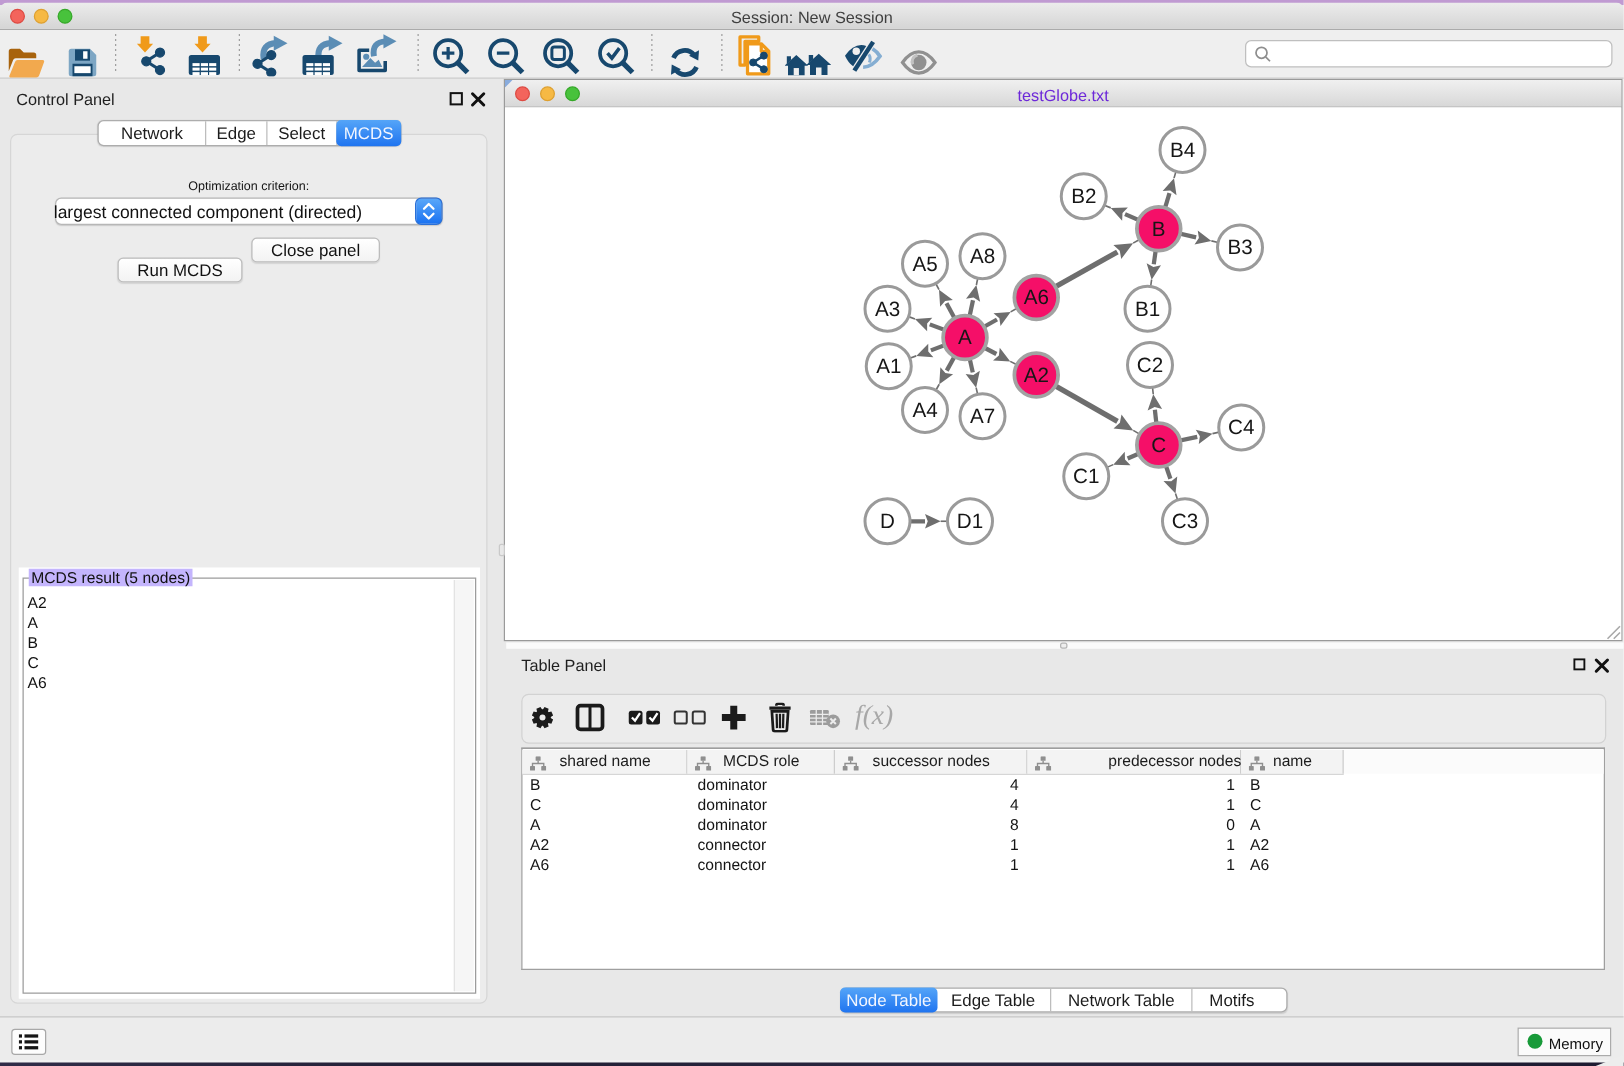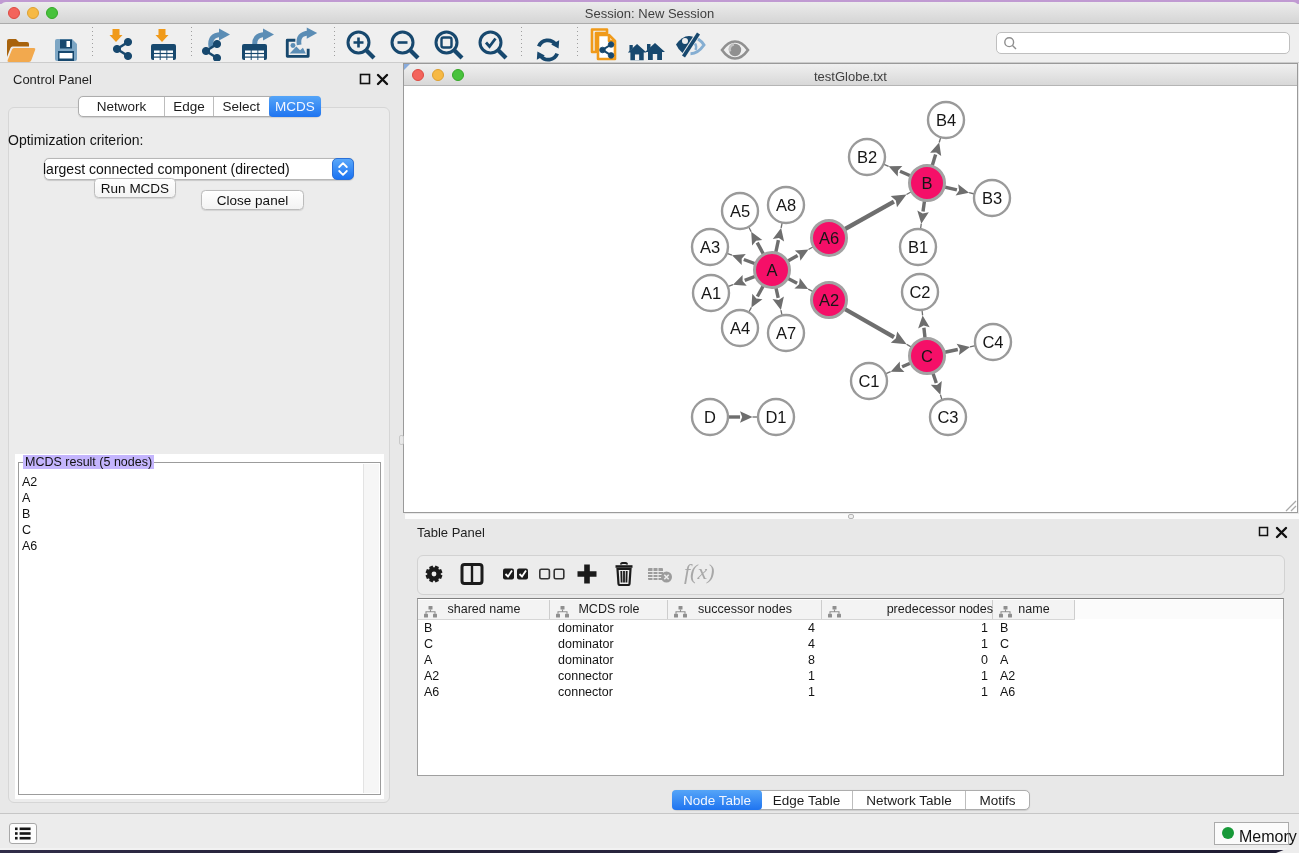--- a/index.html
+++ b/index.html
@@ -226,49 +226,49 @@
     </svg>
 
 <div class="abs" style="left:8px;top:107px;width:382px;height:696px;background:#ececec;border:1px solid #d6d6d6;border-radius:6px"></div>
 
 <div class="seg" style="left:78px;top:96px;width:243px">
   <div class="tab" style="width:94px">Network</div>
   <div class="tab" style="width:53px">Edge</div>
   <div class="tab" style="width:61px">Select</div>
   <div class="tab sel" style="width:57px">MCDS</div>
 </div>
-<div class="abs" style="left:8px;top:132px;width:382px;text-align:left;font-size:14px;color:#141414">Optimization criterion:</div>
+<div class="abs" style="left:8px;top:144px;width:382px;text-align:center;font-size:10px;color:#141414">Optimization criterion:</div>
 
 <div class="abs" style="left:44px;top:158px;width:310px;height:22px;background:#fff;border:1px solid #b7b7b7;border-radius:5px;box-shadow:0 0.5px 1px rgba(0,0,0,.15)"></div>
 <div class="abs" style="left:43px;top:161px;font-size:14px;color:#111">largest connected component (directed)</div>
 <div class="abs" style="left:332px;top:158px;width:22px;height:22px;background:linear-gradient(#59a7f9,#1a72f1);border-radius:5px;border:1px solid #2a70d8"></div>
 <svg class="abs" style="left:337px;top:161px" width="12" height="16" viewBox="0 0 12 16">
       <path d="M2.2 6 L6 2.2 L9.8 6" fill="none" stroke="#fff" stroke-width="1.8" stroke-linecap="round" stroke-linejoin="round"></path>
       <path d="M2.2 10 L6 13.8 L9.8 10" fill="none" stroke="#fff" stroke-width="1.8" stroke-linecap="round" stroke-linejoin="round"></path>
     </svg>
 
-<div class="btn" style="left:94px;top:178px;width:82px;height:20px">Run MCDS</div>
+<div class="btn" style="left:94px;top:206px;width:100px;height:20px">Run MCDS</div>
 <div class="btn" style="left:201px;top:190px;width:103px;height:20px">Close panel</div>
 
 <div class="abs" style="left:15px;top:454px;width:369px;height:345px;background:#fff"></div>
 <div class="abs" style="left:18px;top:462px;width:363px;height:333px;border:1px solid #9c9c9c"></div>
 <div class="abs" style="left:23px;top:455px;font-size:12.5px;color:#111;background:#c4b5fd;padding:0 2px">MCDS result (5 nodes)</div>
 <div class="abs" style="left:363px;top:464px;width:16px;height:329px;background:#f6f6f6;border-left:1px solid #e3e3e3"></div>
 <div class="abs" style="left:22px;top:474px;font-size:12.5px;color:#111;line-height:16px">A2<br>A<br>B<br>C<br>A6</div>
 
 <div class="abs" style="left:403px;top:63px;width:895px;height:450px;background:#fff;border:1px solid #9a9a9a"></div>
 <div class="abs" style="left:405px;top:514px;width:894px;height:4.5px;background:#fbfbfb"></div>
 <div class="abs" style="left:404px;top:64px;width:893px;height:22px;background:linear-gradient(#f0f0f0,#d8d8d8);border-bottom:1px solid #b5b5b5"></div>
 <svg class="abs" style="left:404px;top:64px" width="6" height="6">
       <path d="M0 0 L6 0 L0 6 Z" fill="#6f9bd8" opacity="0.8"></path>
     </svg>
 <div class="tl" style="left:412px;top:69px;background:#f3645c;border:0.5px solid #dd4a42"></div>
 <div class="tl" style="left:432px;top:69px;background:#f6b944;border:0.5px solid #dea030"></div>
 <div class="tl" style="left:452px;top:69px;background:#48c23c;border:0.5px solid #35a828"></div>
-<div class="abs" style="left:404px;top:69px;width:893px;text-align:center;font-size:13px;color:#404040">testGlobe.txt</div>
+<div class="abs" style="left:404px;top:69px;width:893px;text-align:center;font-size:13px;color:#6d28d9">testGlobe.txt</div>
 <div class="abs" style="left:404px;top:86px;width:893px;height:426px;background:#fff;overflow:hidden" id="graphwrap">
 <svg width="1299" height="853" viewBox="0 0 1299 853" style="position:absolute;left:-404px;top:-86px">
         <line x1="733.0" y1="284.7" x2="727.8" y2="286.6" stroke="#6e6e6e" stroke-width="1.3"></line>
         <line x1="772" y1="270" x2="744.7" y2="280.3" stroke="#6e6e6e" stroke-width="3.4"></line>
         <polygon points="733.0,284.7 742.6,274.9 742.6,281.1 746.7,285.7" fill="#6e6e6e"></polygon>
         <line x1="732.0" y1="255.2" x2="726.9" y2="253.3" stroke="#6e6e6e" stroke-width="1.3"></line>
         <line x1="772" y1="270" x2="743.8" y2="259.5" stroke="#6e6e6e" stroke-width="3.4"></line>
         <polygon points="732.0,255.2 745.8,254.1 741.7,258.8 741.7,265.0" fill="#6e6e6e"></polygon>
         <line x1="751.4" y1="307.4" x2="748.7" y2="312.2" stroke="#6e6e6e" stroke-width="1.3"></line>
         <line x1="772" y1="270" x2="757.4" y2="296.5" stroke="#6e6e6e" stroke-width="3.4"></line>
@@ -517,39 +517,39 @@
       <div class="abs" style="left:888px;top:669px;width:100px;text-align:right;font-size:12.5px;color:#141414">1</div>
       <div class="abs" style="left:1000px;top:669px;font-size:12.5px;color:#141414">A2</div>
       <div class="abs" style="left:424px;top:685px;font-size:12.5px;color:#141414">A6</div>
       <div class="abs" style="left:558px;top:685px;font-size:12.5px;color:#141414">connector</div>
       <div class="abs" style="left:715px;top:685px;width:100px;text-align:right;font-size:12.5px;color:#141414">1</div>
       <div class="abs" style="left:888px;top:685px;width:100px;text-align:right;font-size:12.5px;color:#141414">1</div>
       <div class="abs" style="left:1000px;top:685px;font-size:12.5px;color:#141414">A6</div>
     </div>
 
 <div class="seg" style="left:672px;top:790px;width:358px;height:20px">
-  <div class="tab sel" style="width:90px">Node Table</div>
+  <div class="tab sel" style="width:78px">Node Table</div>
   <div class="tab" style="width:92px">Edge Table</div>
   <div class="tab" style="width:113px">Network Table</div>
   <div class="tab" style="width:63px">Motifs</div>
 </div>
 
 <div class="abs" style="left:0;top:813px;width:1299px;height:35px;background:#ececec;border-top:1px solid #c6c6c6"></div>
 <div class="abs" style="left:9px;top:823px;width:28px;height:21px;background:#fdfdfd;border:1px solid #a8a8a8;border-radius:3px"></div>
 <svg class="abs" style="left:15px;top:827px" width="16" height="13" viewBox="0 0 16 13">
       <g fill="#151515">
         <rect x="0" y="0.5" width="2.6" height="2.6"></rect>
         <rect x="0" y="5.2" width="2.6" height="2.6"></rect>
         <rect x="0" y="9.9" width="2.6" height="2.6"></rect>
         <rect x="4.6" y="0.5" width="11" height="2.6"></rect>
         <rect x="4.6" y="5.2" width="11" height="2.6"></rect>
         <rect x="4.6" y="9.9" width="11" height="2.6"></rect>
       </g>
     </svg>
 <div class="abs" style="left:1214px;top:822px;width:75px;height:23px;background:#fbfbfb;border:1px solid #ababab"></div>
 <div class="abs" style="left:1222px;top:827px;width:12px;height:12px;border-radius:50%;background:#189a39"></div>
-<div class="abs" style="left:1239px;top:828px;font-size:16px;color:#111">Memory</div>
+<div class="abs" style="left:1239px;top:828px;font-size:12px;color:#111">Memory</div>
 
 <div class="abs" style="left:0;top:848px;width:1299px;height:1.5px;background:#f2f2f2"></div>
 <div class="abs" style="left:0;top:849.5px;width:1299px;height:3.5px;background:linear-gradient(90deg,#312d49 0%,#232036 30%,#2b2842 60%,#1e1b31 100%)"></div>
 <svg class="abs" style="left:1276px;top:844px" width="23" height="9">
       <path d="M23 0 Q16 2 10 5 Q4 7.5 0 9 L23 9 Z" fill="#ededed"></path>
     </svg>
 </div>
 </body></html>

